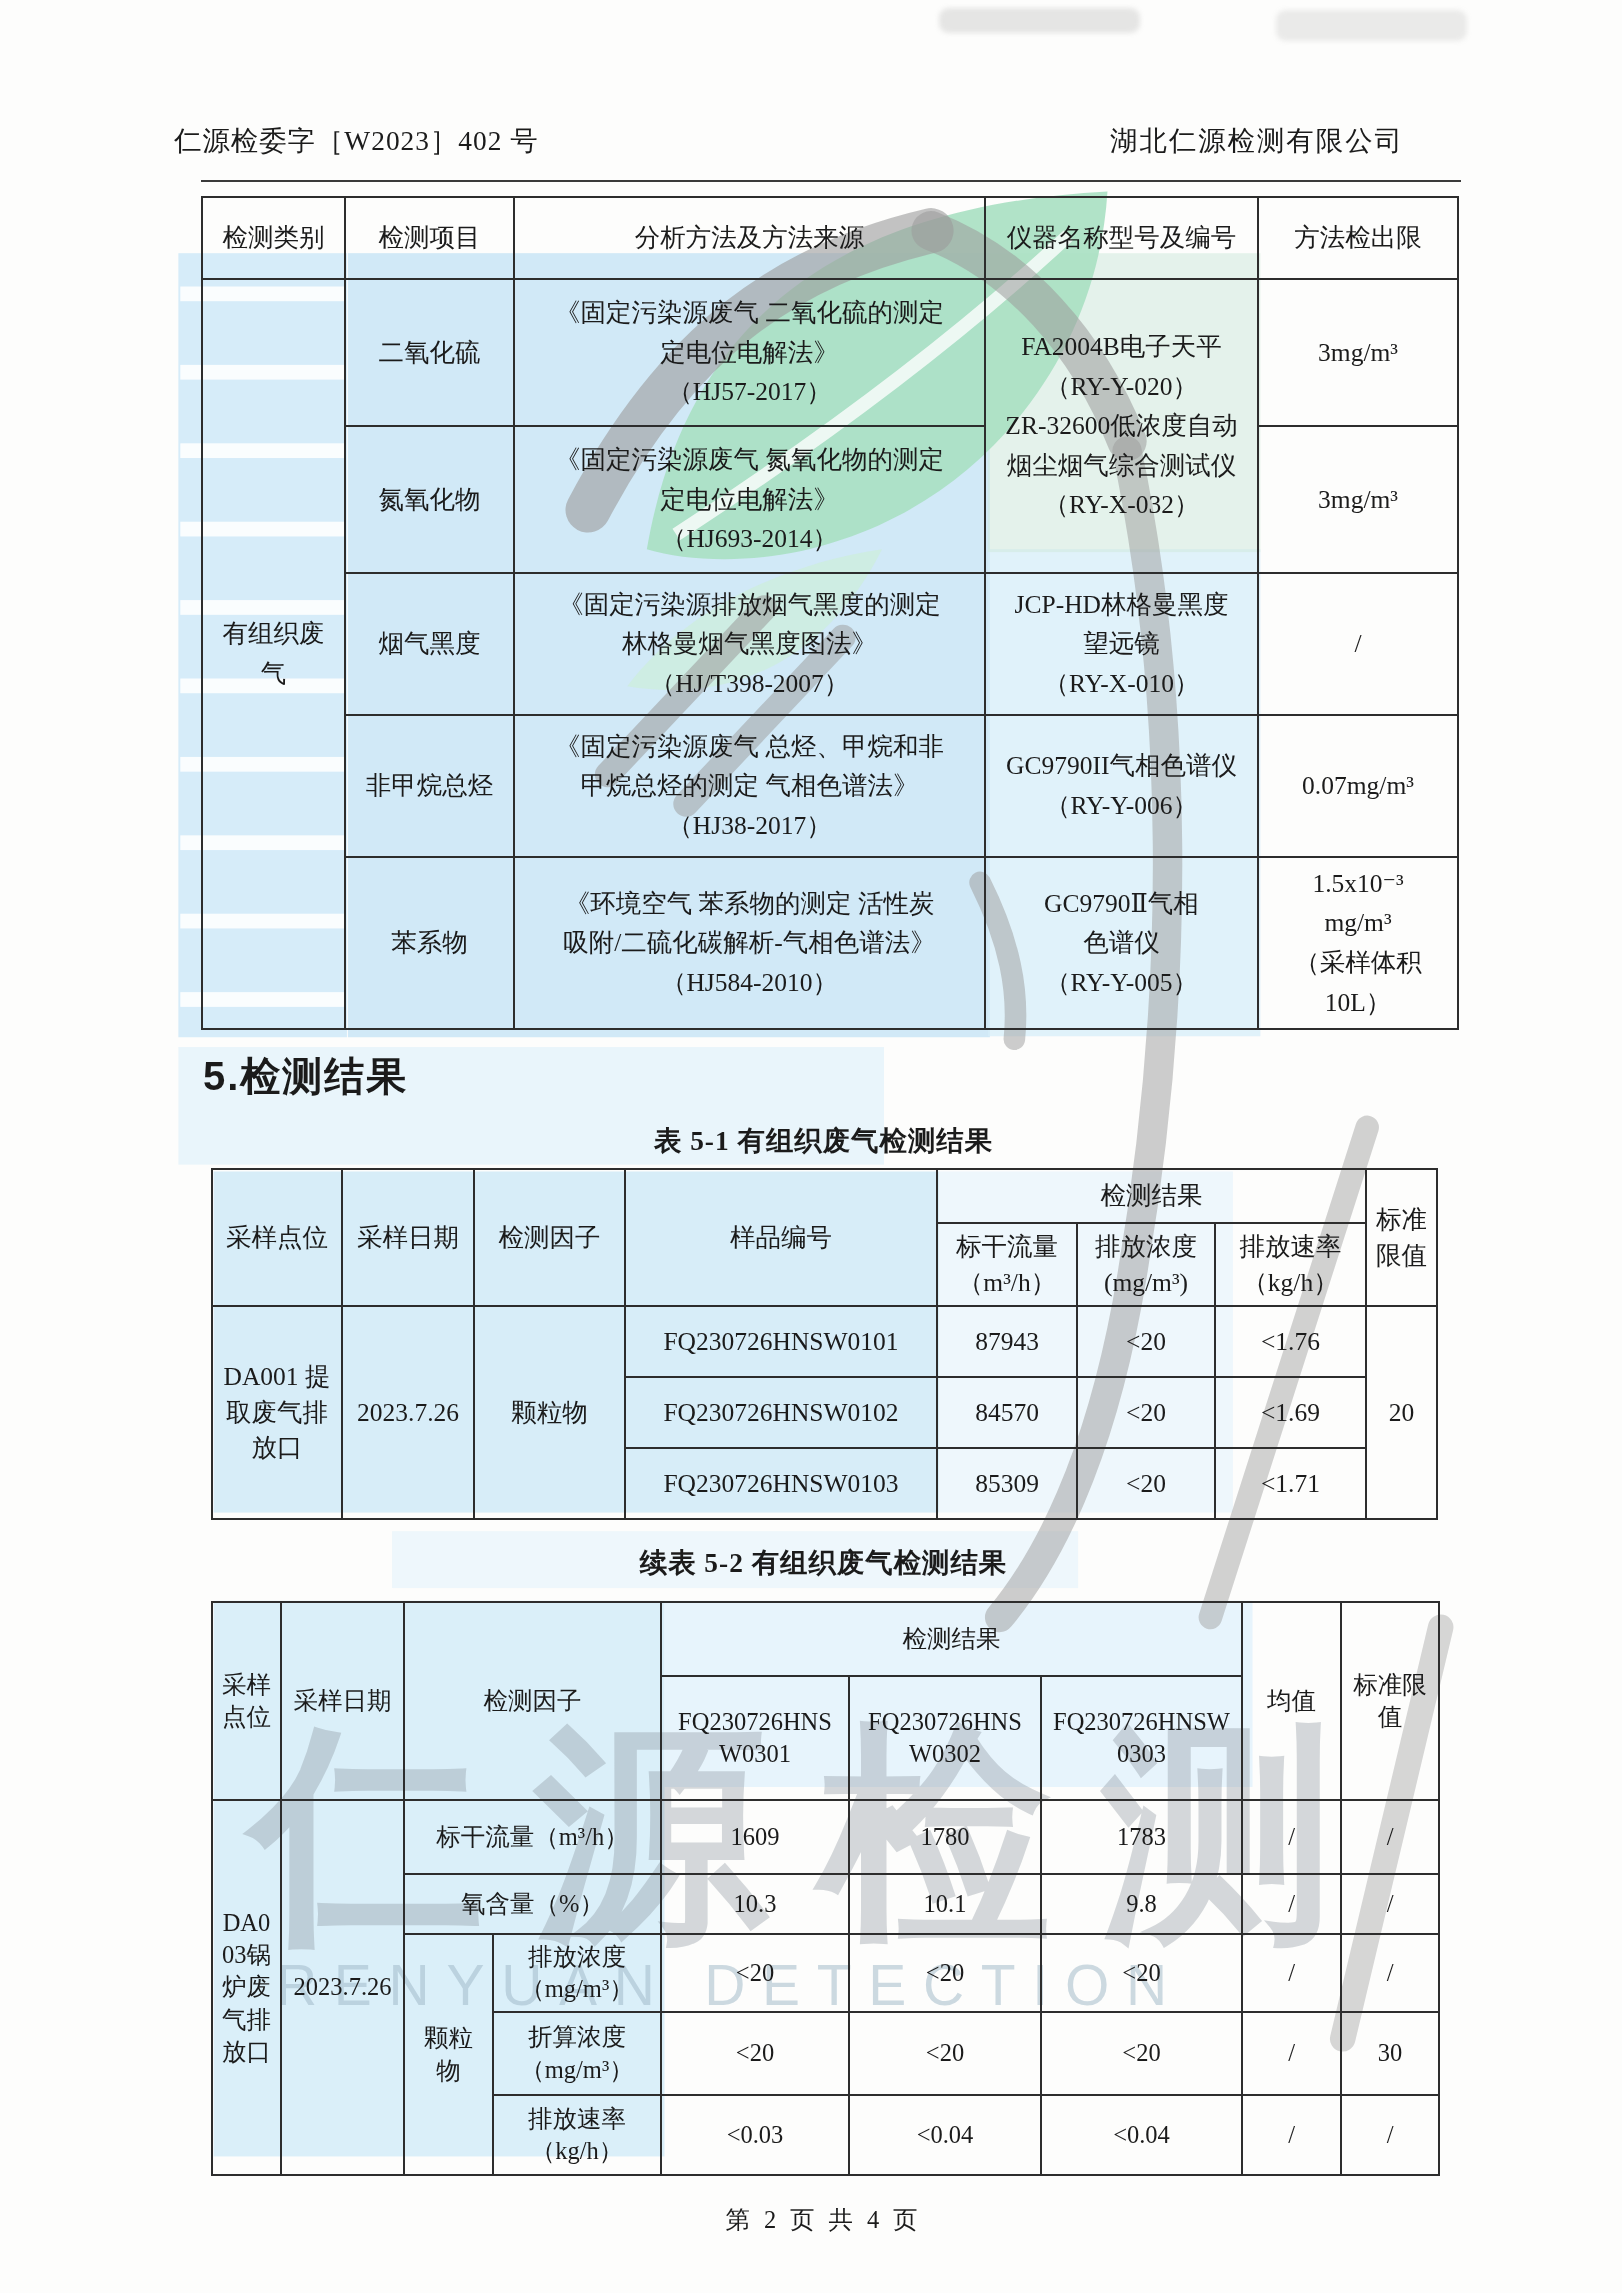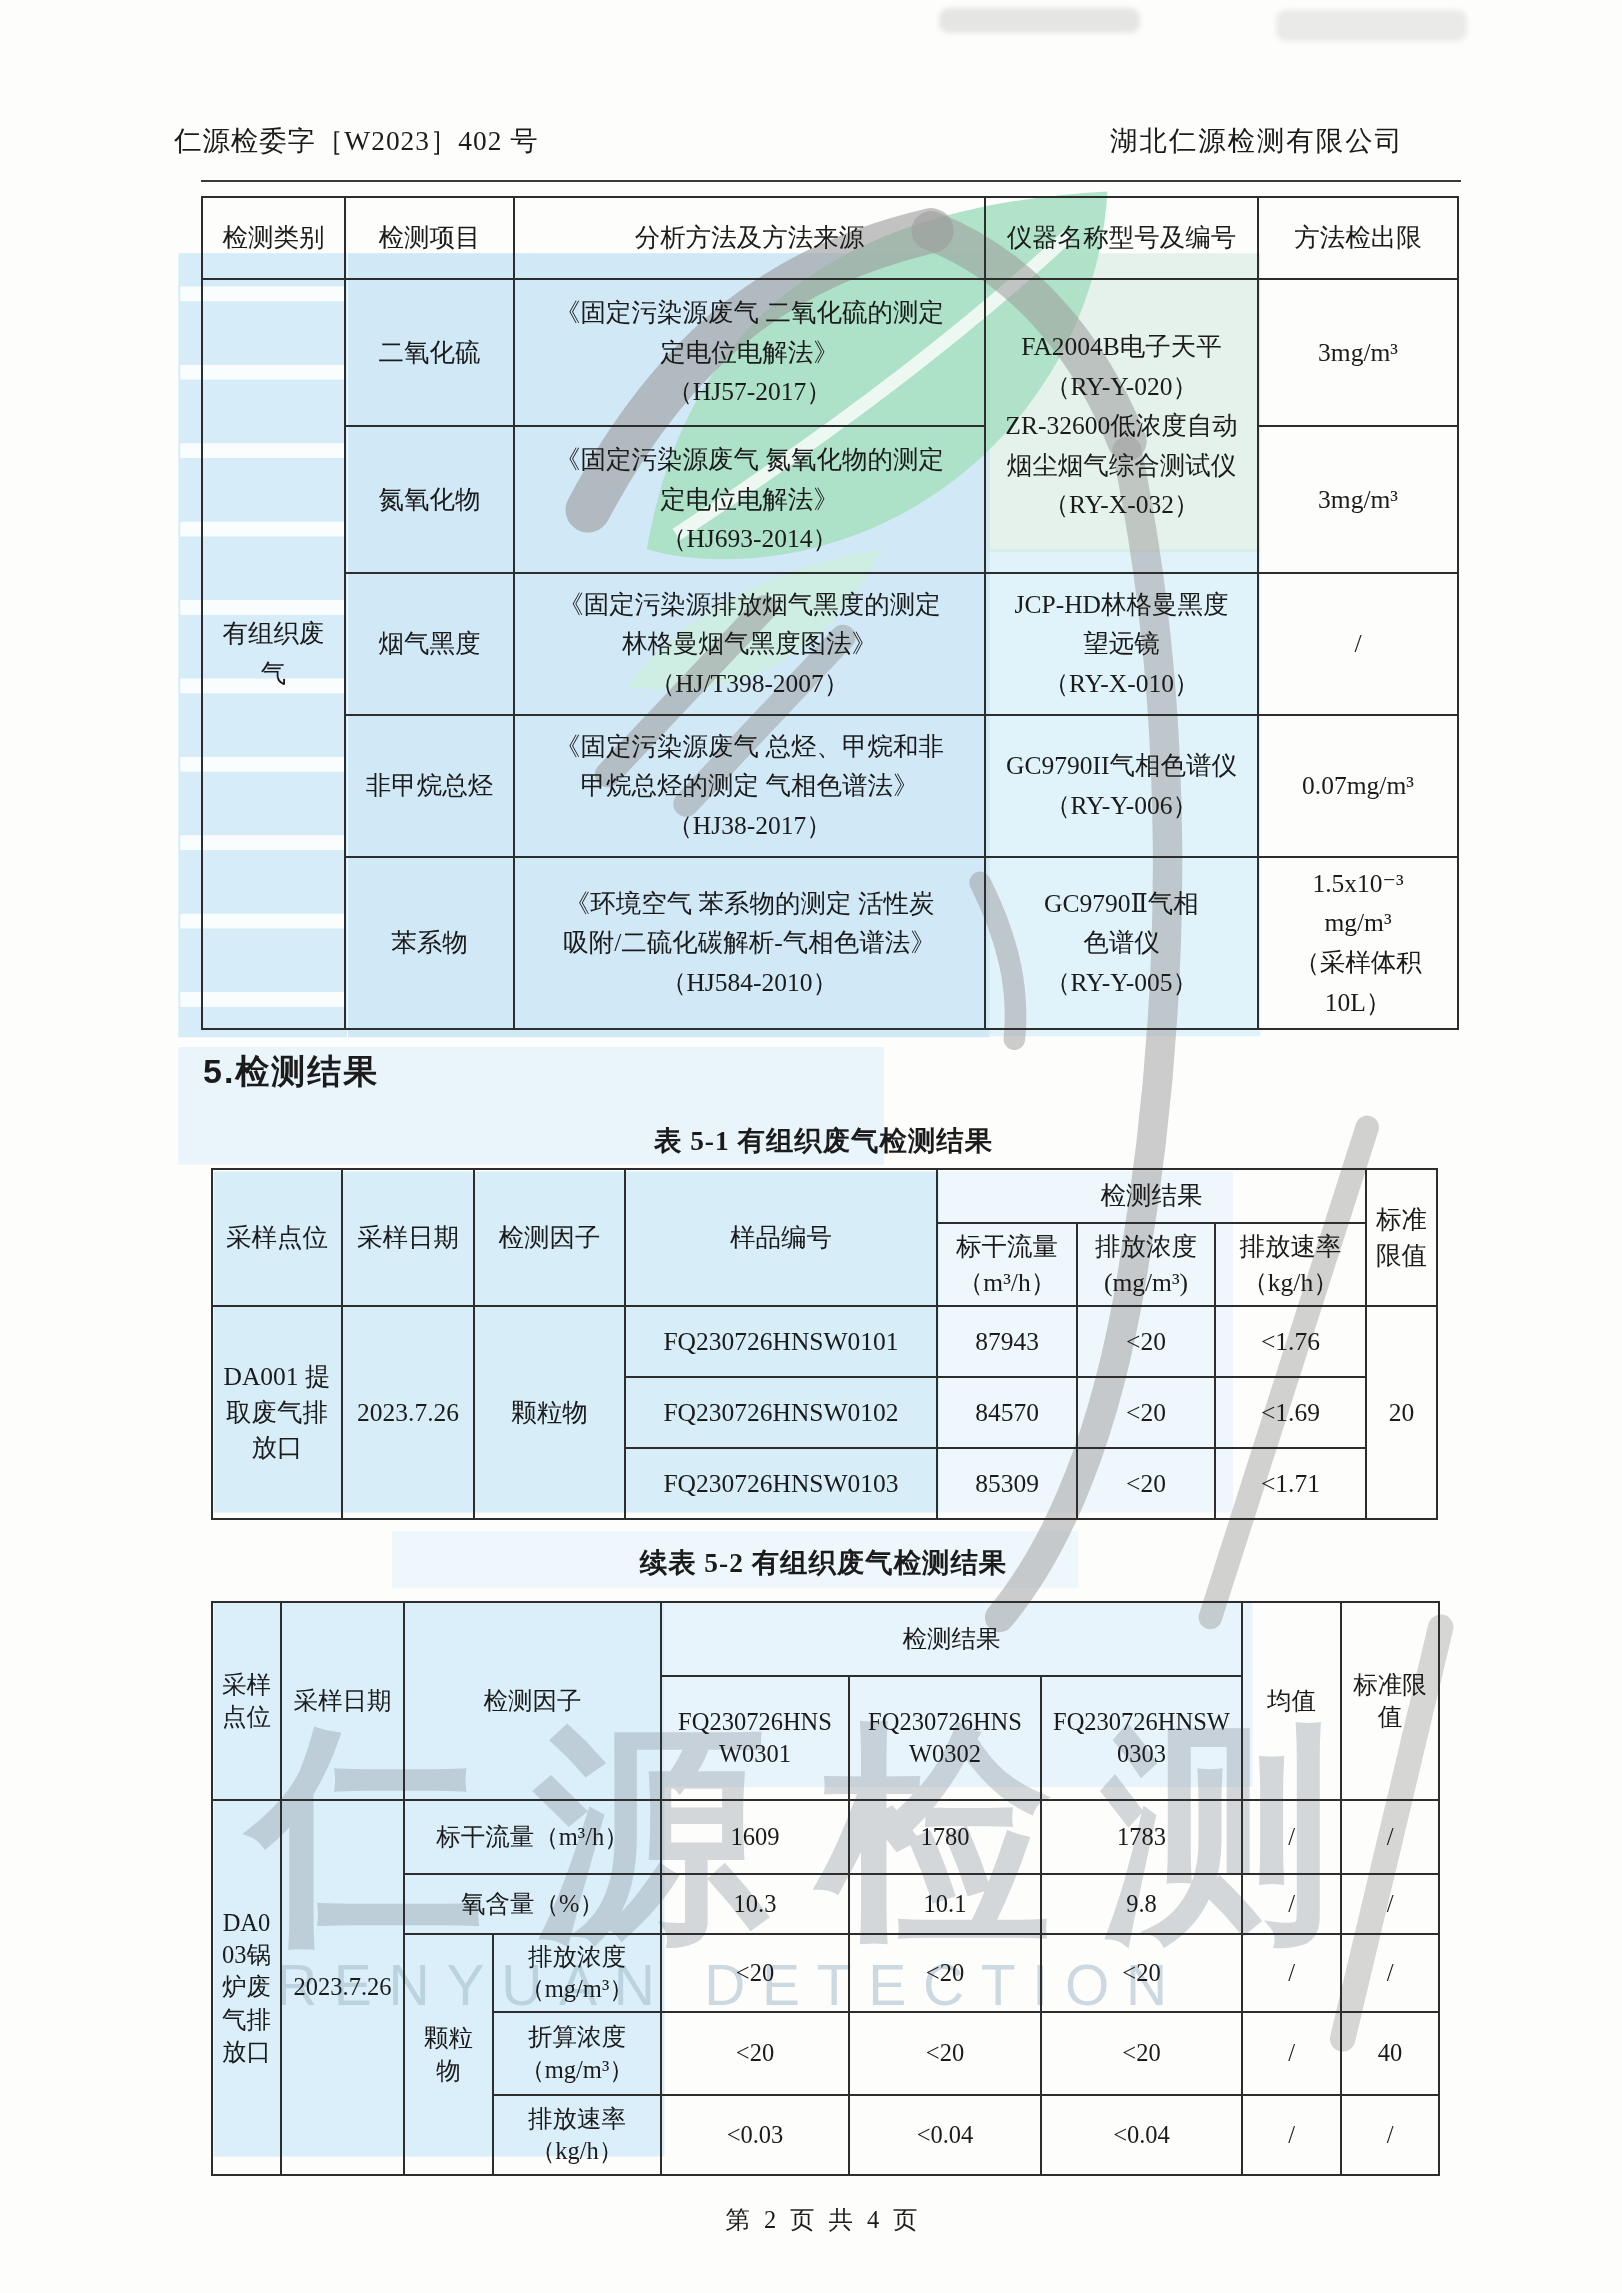--- a/index.html
+++ b/index.html
@@ -34,21 +34,21 @@
   .t51{left:211px;top:1168px;width:1225px;font-size:25.5px;line-height:1.4;}
   .t52{left:211px;top:1601px;width:1227px;font-size:24.5px;line-height:1.32;}
   .ba{word-break:break-all;}
   .nowrap{white-space:nowrap !important;}
   .h55{height:54px}.h70{height:60px}.h72{height:71px}.h75{height:74px}
   .h80{height:78px}.h82{height:80px}.h85{height:83px}.h95{height:82px}
   .h100{height:124px}.h145{height:142px}.h150{height:147px}.h175{height:172px}
   .sec-title{
     position:absolute;left:203px;top:1049px;z-index:2;
     font-family:"Liberation Sans","DejaVu Sans",sans-serif;
-    font-weight:700;font-size:34px;letter-spacing:2px;
+    font-weight:700;font-size:40px;letter-spacing:2px;
   }
   .cap{position:absolute;left:211px;width:1225px;text-align:center;z-index:2;
        font-size:27.4px;font-weight:600;letter-spacing:1px;}
   .cap51{top:1123px;}
   .cap52{top:1545px;}
   .footer{position:absolute;left:211px;width:1225px;top:2203px;text-align:center;
           z-index:2;font-size:24.5px;letter-spacing:3.9px;}
   .smudge{position:absolute;z-index:0;border-radius:9.8px;filter:blur(2.9px);pointer-events:none;}
   .smudge.a{left:939px;top:7.8px;width:201px;height:25.5px;background:rgba(120,120,120,.18);}
   .smudge.b{left:1276px;top:9.8px;width:191px;height:31px;background:rgba(130,130,130,.15);}
@@ -292,21 +292,21 @@
       <td>/</td>
       <td>/</td>
     </tr>
     <tr class="h85">
       <td>折算浓度
 （mg/m³）</td>
       <td>&lt;20</td>
       <td>&lt;20</td>
       <td>&lt;20</td>
       <td>/</td>
-      <td>40</td>
+      <td>30</td>
     </tr>
     <tr class="h82">
       <td>排放速率
 （kg/h）</td>
       <td>&lt;0.03</td>
       <td>&lt;0.04</td>
       <td>&lt;0.04</td>
       <td>/</td>
       <td>/</td>
     </tr>

